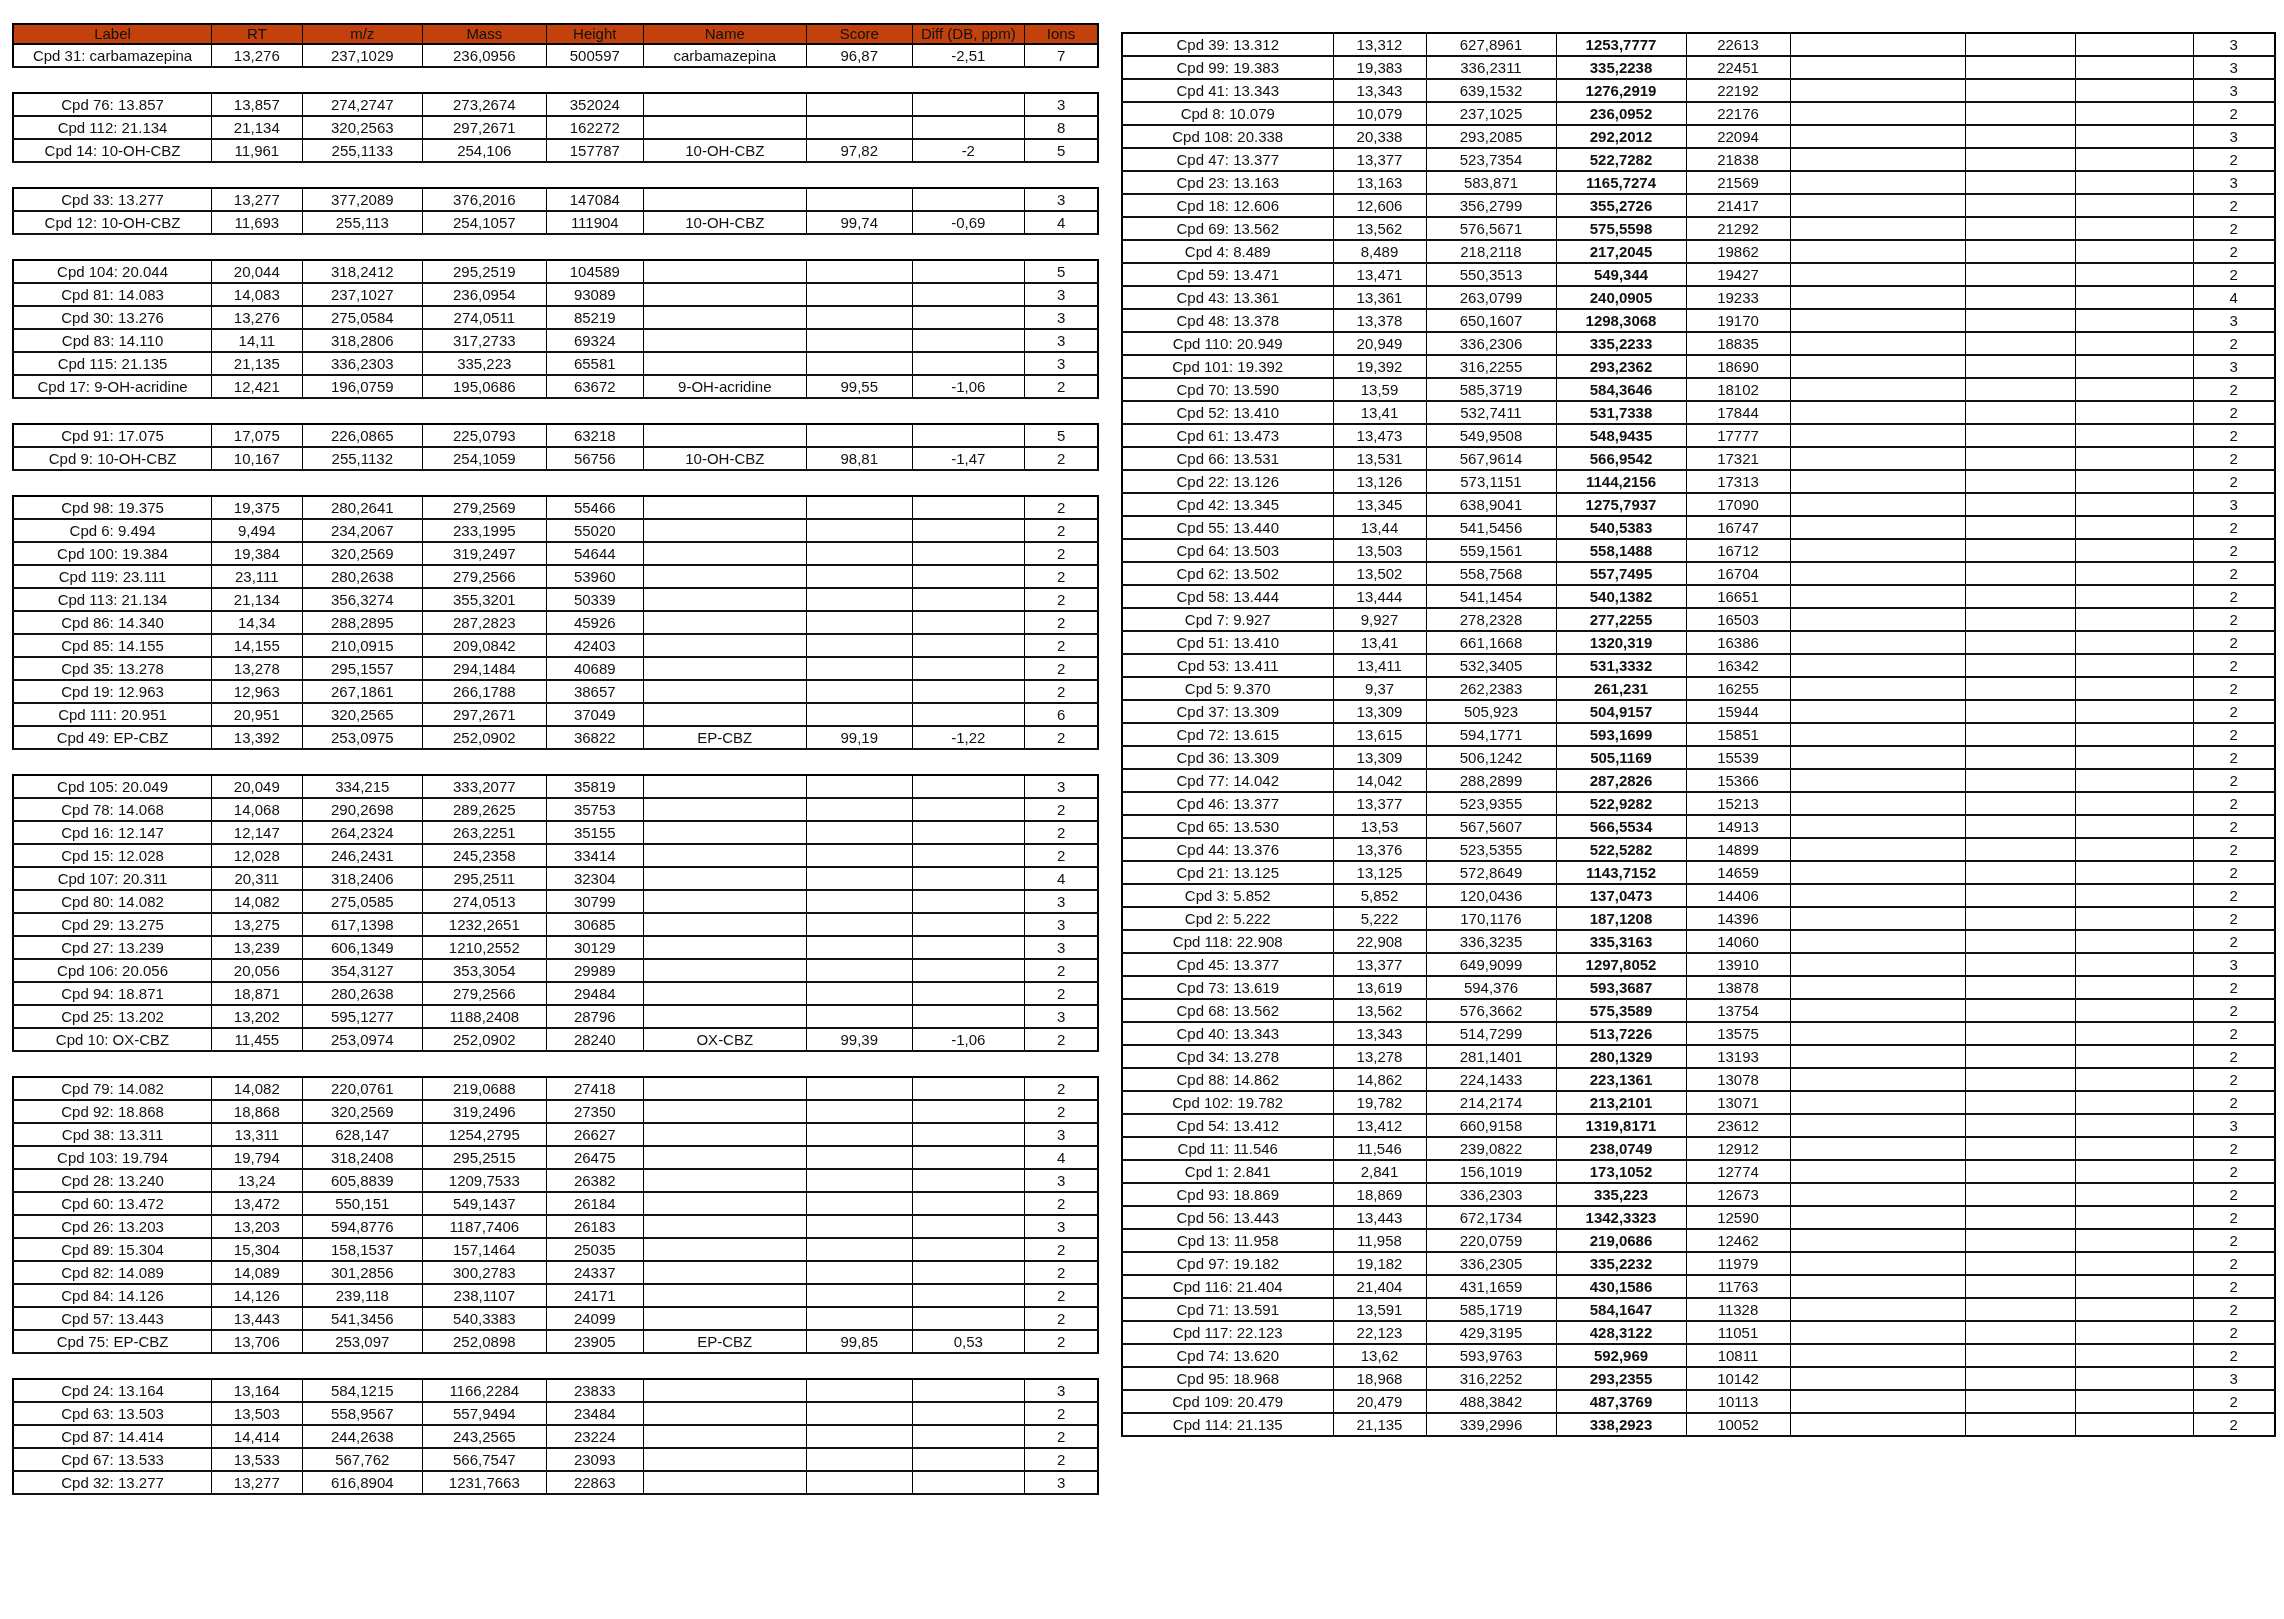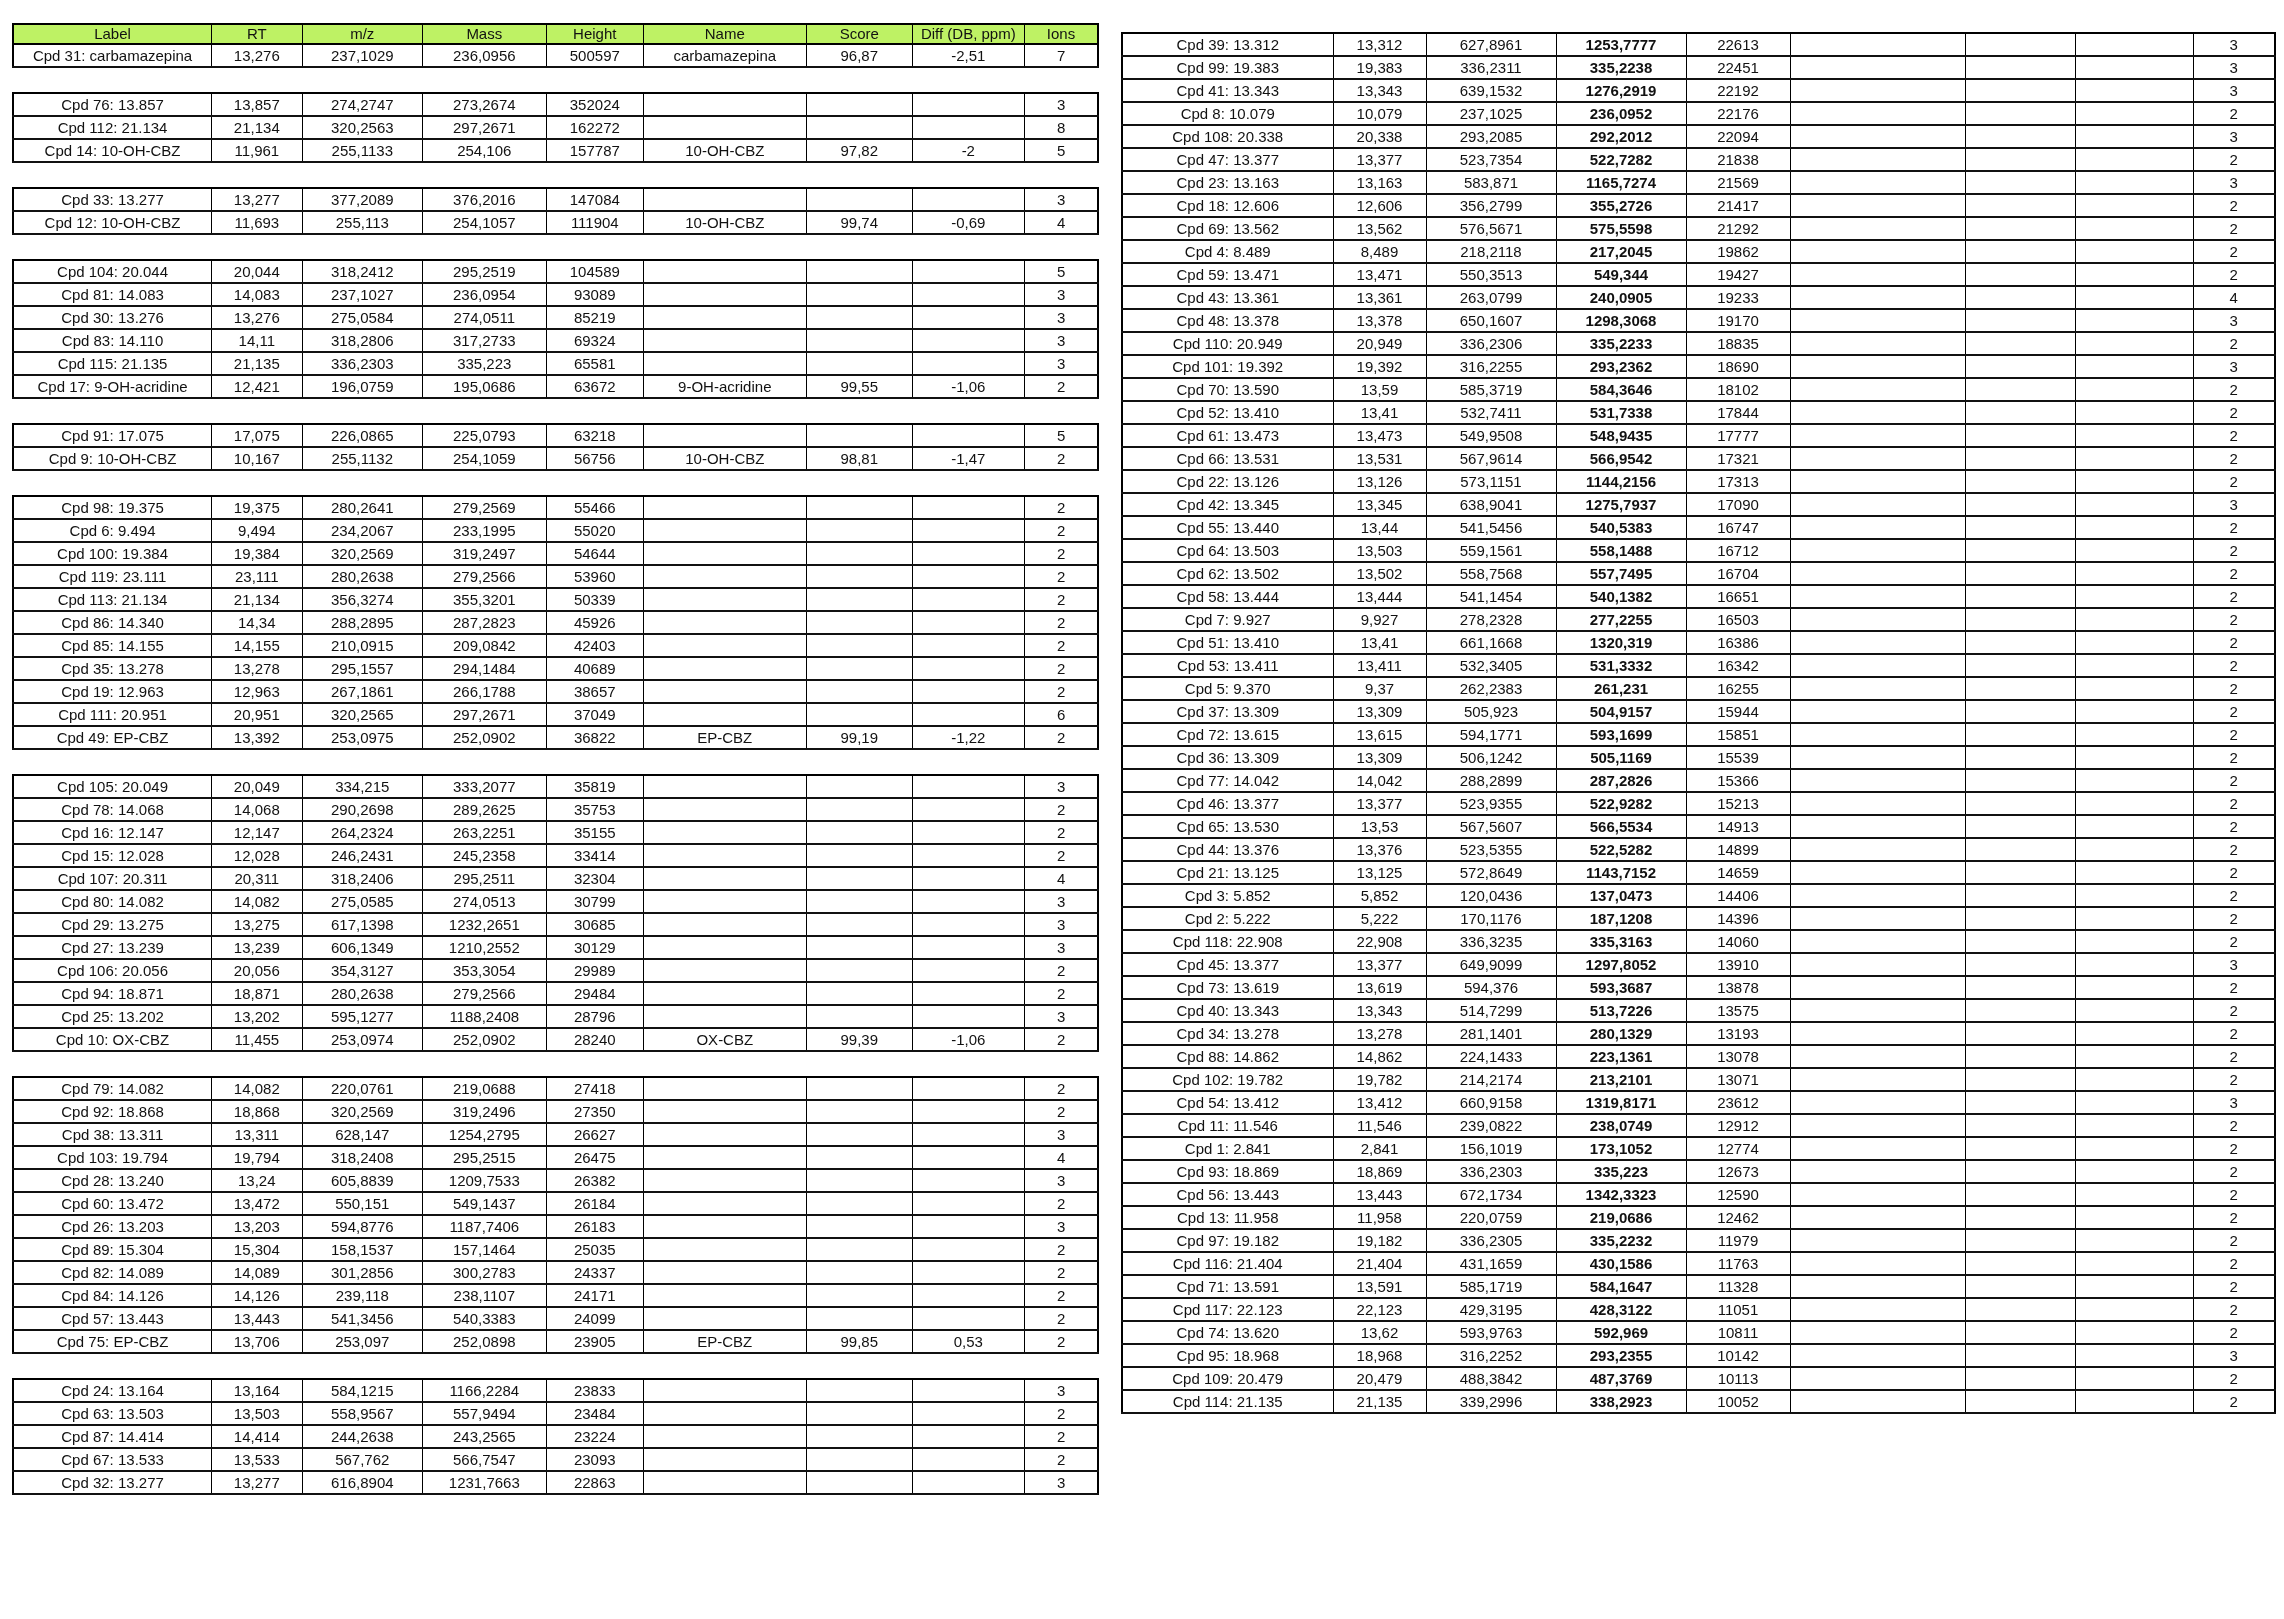--- a/index.html
+++ b/index.html
@@ -6,21 +6,21 @@
   body { width: 2284px; height: 1620px; position: relative; overflow: hidden;
          font-family: "Liberation Sans", sans-serif; color: #111; }
   .col-left { position: absolute; left: 12.3px; top: 22.5px; width: 1084px; }
   .col-right { position: absolute; left: 1121px; top: 32px; width: 1153px; }
   table.grp { border-collapse: collapse; table-layout: fixed; width: 100%;
               border: 2px solid #000; margin-bottom: 24px; }
   table.grp td, table.grp th { border: 1.4px solid #000; text-align: center; vertical-align: middle;
               font-size: 15px; height: 21px; padding: 0; white-space: nowrap; overflow: hidden;
               font-weight: normal; }
   table.grp tr { border-bottom: 2px solid #111; }
-  table.grp th { background: #bef264; font-size: 15px; height: 18.4px; }
+  table.grp th { background: #c2410c; font-size: 15px; height: 18.4px; }
   table.grp thead tr { border-bottom: 2.7px solid #000; }
   td.mass { font-weight: bold; }
   td.name { font-weight: bold; }
   .right-table { border-collapse: collapse; table-layout: fixed; width: 100%; border: 2px solid #000; }
   .right-table td { border: 1.4px solid #000; text-align: center; vertical-align: middle;
               font-size: 15px; height: 21px; padding: 0; white-space: nowrap; }
   .right-table tr { border-bottom: 2px solid #111; }
 </style>
 </head>
 <body>
@@ -1240,20 +1240,31 @@
           <td>13,619</td>
           <td>594,376</td>
           <td class="mass">593,3687</td>
           <td>13878</td>
           <td class="name"></td>
           <td></td>
           <td></td>
           <td>2</td>
         </tr>
         <tr>
+          <td>Cpd 68: 13.562</td>
+          <td>13,562</td>
+          <td>576,3662</td>
+          <td class="mass">575,3589</td>
+          <td>13754</td>
+          <td class="name"></td>
+          <td></td>
+          <td></td>
+          <td>2</td>
+        </tr>
+        <tr>
           <td>Cpd 40: 13.343</td>
           <td>13,343</td>
           <td>514,7299</td>
           <td class="mass">513,7226</td>
           <td>13575</td>
           <td class="name"></td>
           <td></td>
           <td></td>
           <td>2</td>
         </tr>

